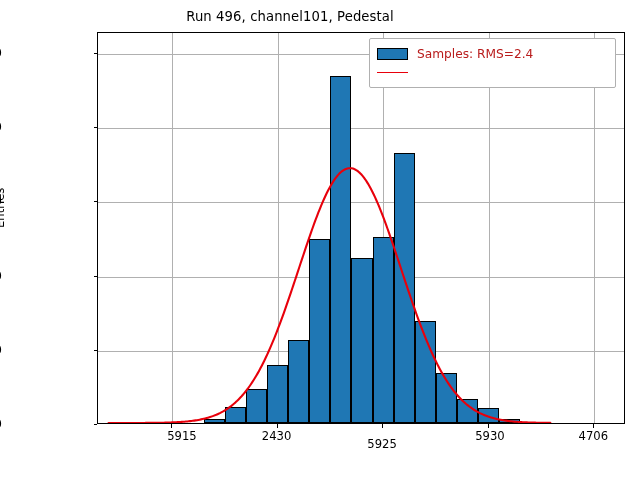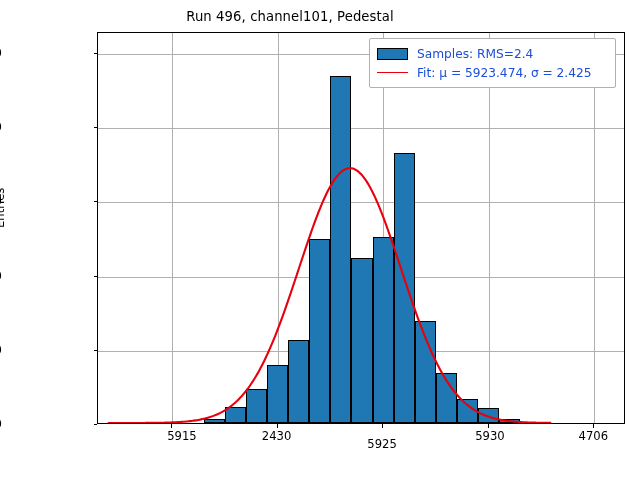--- a/index.html
+++ b/index.html
@@ -146,21 +146,21 @@
   }
   .legend-swatch-line {
     width: 31px;
     height: 0;
     border-top: 1.9px solid #e8000b;
     margin-right: 9px;
     flex: 0 0 auto;
   }
   .legend-text {
     font-size: 12.2px;
-    color: #1d4ed8;
+    color: #b91c1c;
     white-space: nowrap;
   }
 </style>
 </head>
 <body>
 
 <div id="figure">
 
   <div id="chart-title">Run 496, channel101, Pedestal</div>
 
@@ -231,17 +231,16 @@
     </div>
 
 
   <div id="legend">
     <div class="legend-row">
       <span class="legend-swatch-patch"></span>
       <span class="legend-text">Samples: RMS=2.4</span>
     </div>
     <div class="legend-row">
       <span class="legend-swatch-line"></span>
-      <span class="legend-text">Fit: μ = 5923.474, σ = 2.425</span>
     </div>
   </div>
 
 </div>
 
 </body></html>

